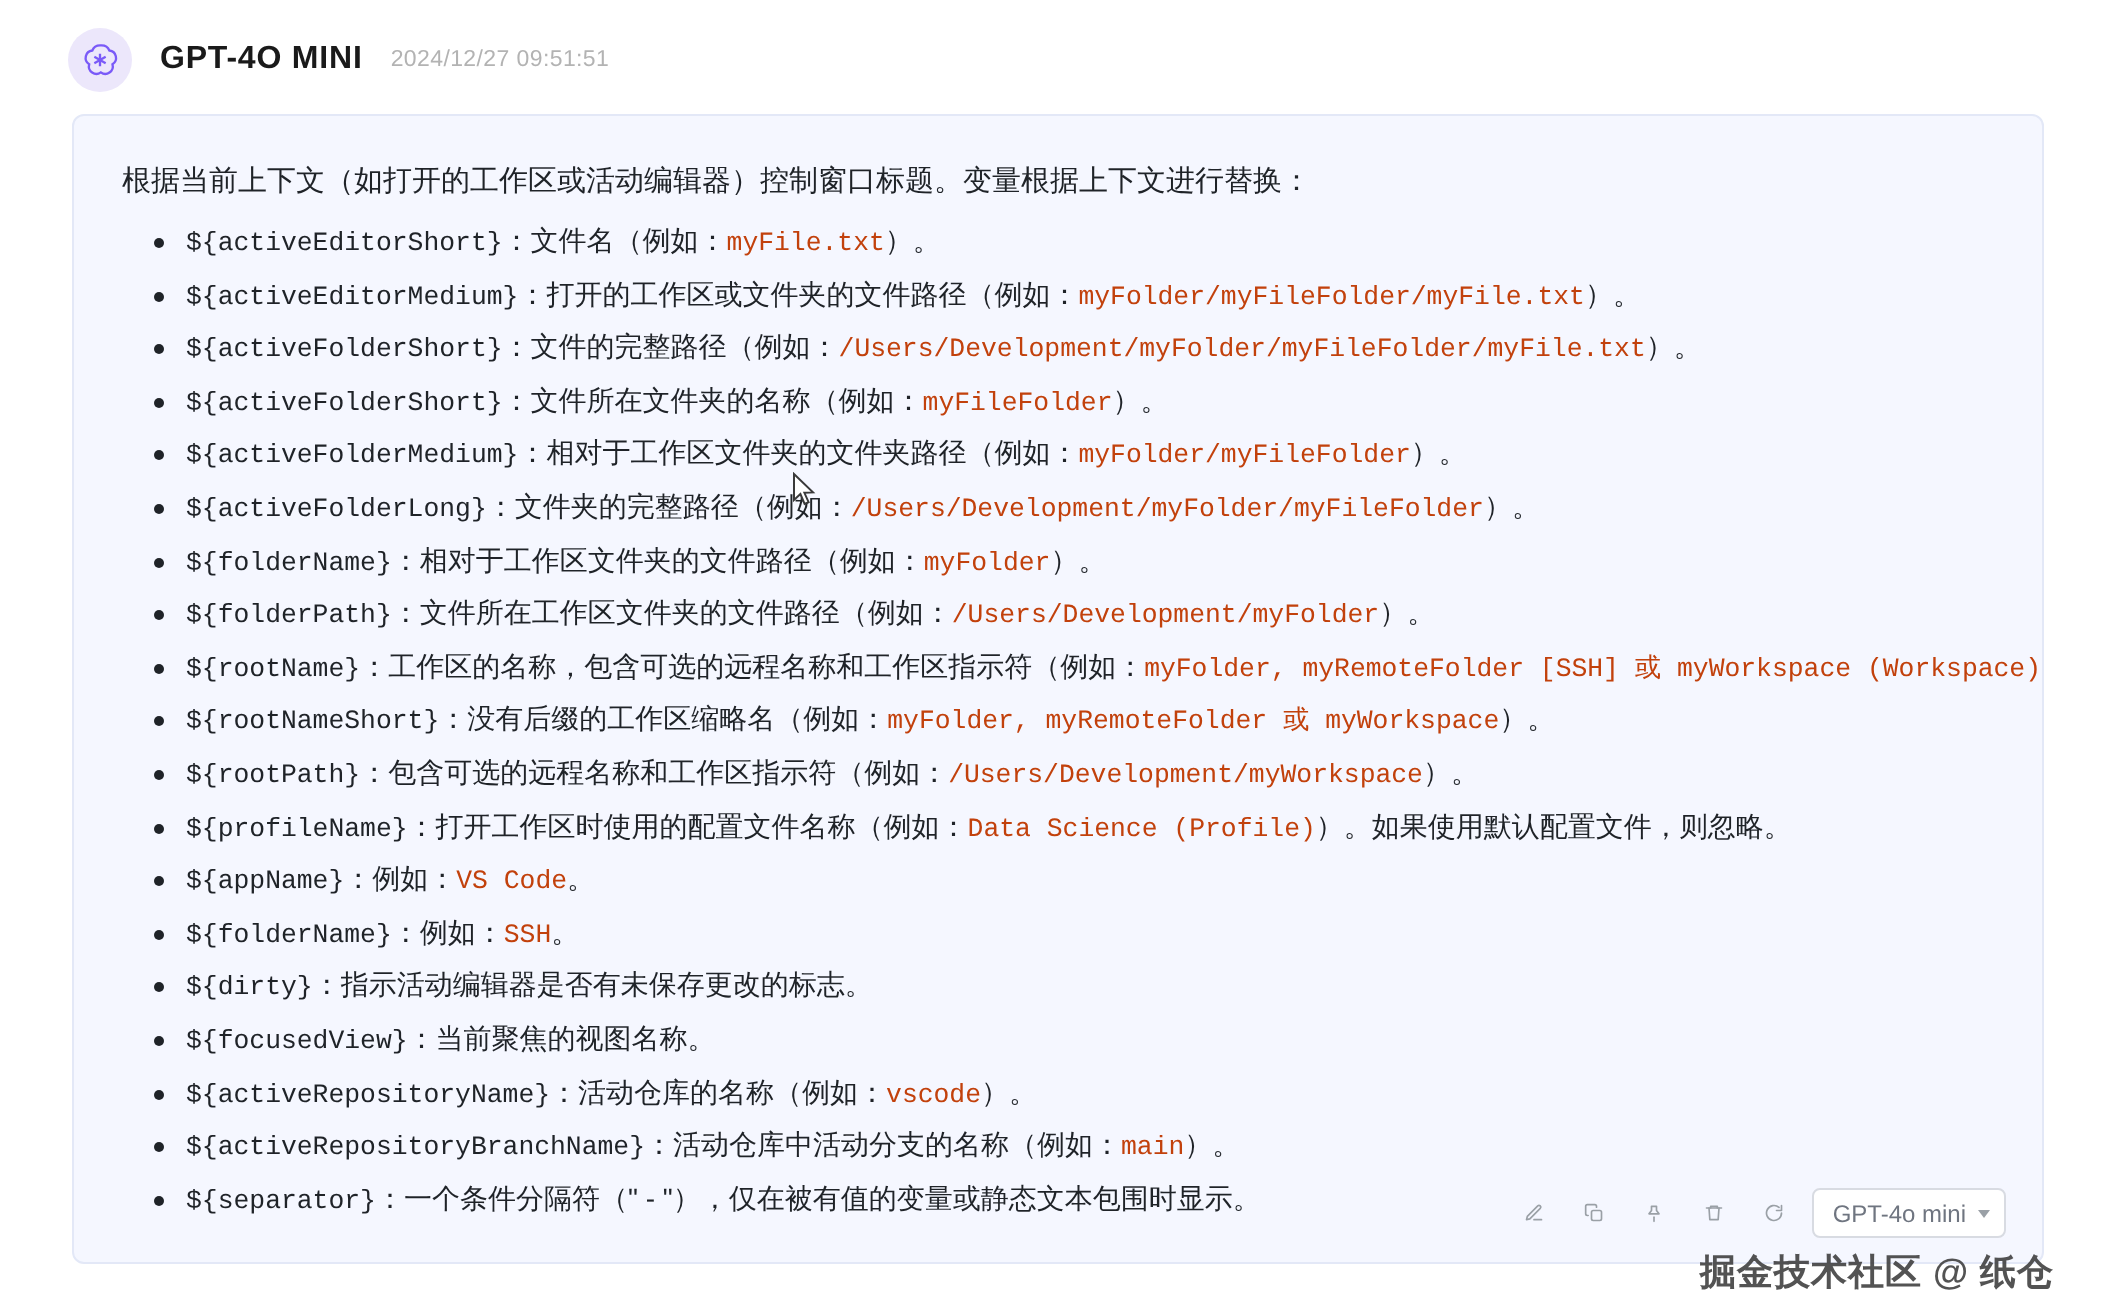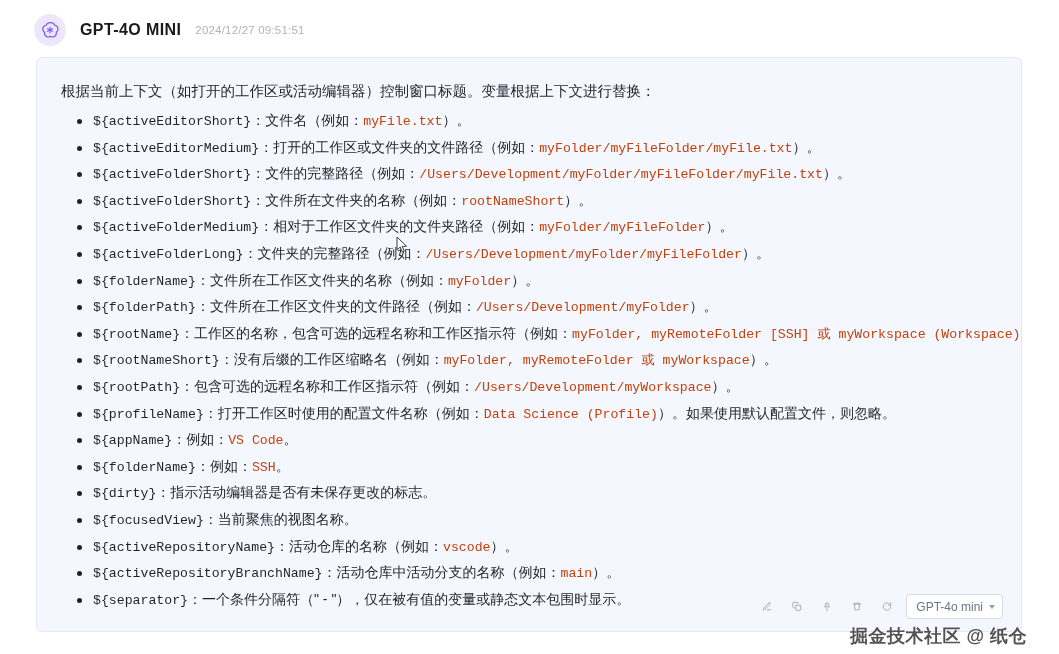--- a/index.html
+++ b/index.html
@@ -185,24 +185,24 @@
     <div class="model-name">GPT-4O MINI</div>
     <div class="timestamp">2024/12/27 09:51:51</div>
   </div>
 
   <div class="bubble">
     <div class="intro">根据当前上下文（如打开的工作区或活动编辑器）控制窗口标题。变量根据上下文进行替换：</div>
     <ul class="var-list" id="var-list">
         <li><span class="code">${activeEditorShort}</span><span>：文件名（例如：</span><span class="code path">myFile.txt</span><span>）。</span></li>
         <li><span class="code">${activeEditorMedium}</span><span>：打开的工作区或文件夹的文件路径（例如：</span><span class="code path">myFolder/myFileFolder/myFile.txt</span><span>）。</span></li>
         <li><span class="code">${activeFolderShort}</span><span>：文件的完整路径（例如：</span><span class="code path">/Users/Development/myFolder/myFileFolder/myFile.txt</span><span>）。</span></li>
-        <li><span class="code">${activeFolderShort}</span><span>：文件所在文件夹的名称（例如：</span><span class="code path">rootNameShort</span><span>）。</span></li>
+        <li><span class="code">${activeFolderShort}</span><span>：文件所在文件夹的名称（例如：</span><span class="code path">myFileFolder</span><span>）。</span></li>
         <li><span class="code">${activeFolderMedium}</span><span>：相对于工作区文件夹的文件夹路径（例如：</span><span class="code path">myFolder/myFileFolder</span><span>）。</span></li>
         <li><span class="code">${activeFolderLong}</span><span>：文件夹的完整路径（例如：</span><span class="code path">/Users/Development/myFolder/myFileFolder</span><span>）。</span></li>
-        <li><span class="code">${folderName}</span><span>：文件所在工作区文件夹的名称（例如：</span><span class="code path">myFolder</span><span>）。</span></li>
+        <li><span class="code">${folderName}</span><span>：相对于工作区文件夹的文件路径（例如：</span><span class="code path">myFolder</span><span>）。</span></li>
         <li><span class="code">${folderPath}</span><span>：文件所在工作区文件夹的文件路径（例如：</span><span class="code path">/Users/Development/myFolder</span><span>）。</span></li>
         <li><span class="code">${rootName}</span><span>：工作区的名称，包含可选的远程名称和工作区指示符（例如：</span><span class="code path">myFolder, myRemoteFolder [SSH] 或 myWorkspace (Workspace)</span><span>）。</span></li>
         <li><span class="code">${rootNameShort}</span><span>：没有后缀的工作区缩略名（例如：</span><span class="code path">myFolder, myRemoteFolder 或 myWorkspace</span><span>）。</span></li>
         <li><span class="code">${rootPath}</span><span>：包含可选的远程名称和工作区指示符（例如：</span><span class="code path">/Users/Development/myWorkspace</span><span>）。</span></li>
         <li><span class="code">${profileName}</span><span>：打开工作区时使用的配置文件名称（例如：</span><span class="code path">Data Science (Profile)</span><span>）。如果使用默认配置文件，则忽略。</span></li>
         <li><span class="code">${appName}</span><span>：例如：</span><span class="code path">VS Code</span><span>。</span></li>
         <li><span class="code">${folderName}</span><span>：例如：</span><span class="code path">SSH</span><span>。</span></li>
         <li><span class="code">${dirty}</span><span>：指示活动编辑器是否有未保存更改的标志。</span></li>
         <li><span class="code">${focusedView}</span><span>：当前聚焦的视图名称。</span></li>
         <li><span class="code">${activeRepositoryName}</span><span>：活动仓库的名称（例如：</span><span class="code path">vscode</span><span>）。</span></li>

